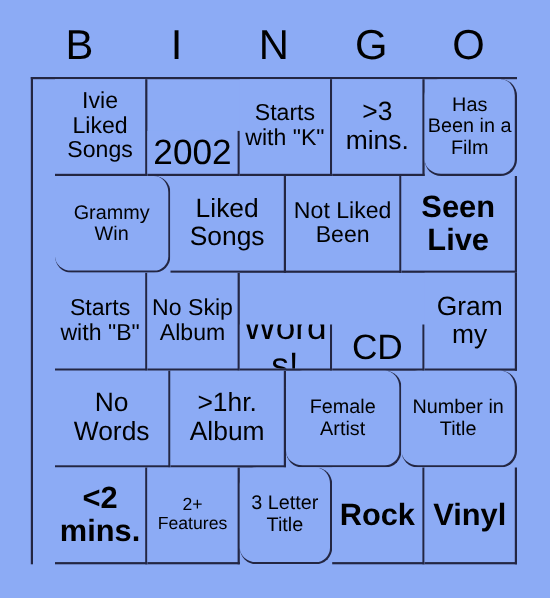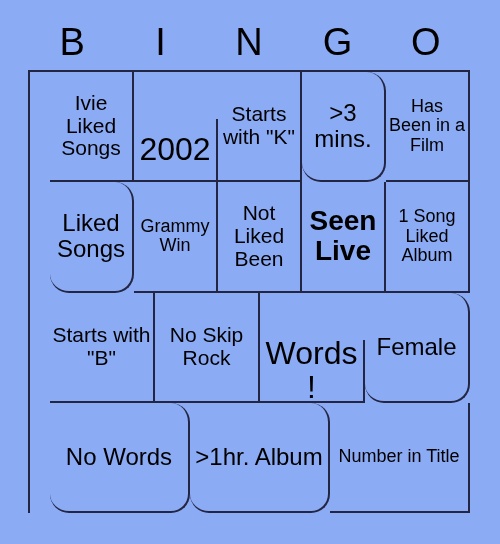--- a/index.html
+++ b/index.html
@@ -81,23 +81,23 @@
     padding: 1px 2px;
     color: #000000;
     line-height: 1.08;
     overflow: hidden;
     word-break: break-word;
   }
 
   
   .fs-xl { font-size: 32px; margin-top: 47px; }
   .fs-lg { font-size: 28px; font-weight: bold; }
-  .fs-md { font-size: 24px; border-radius: 19px; }
+  .fs-md { font-size: 24px; }
   .fs-sm { font-size: 21px; }
-  .fs-xs { font-size: 18px; }
+  .fs-xs { font-size: 18px; border-radius: 15px; }
   .fs-xxs { font-size: 16px; }
 </style>
 </head>
 <body>
 
 <div id="bingo-card">
 
   <div id="header-row">
     <div class="header-letter">B</div>
     <div class="header-letter">I</div>
@@ -110,35 +110,43 @@
 
     <div class="bingo-row">
       <div class="bingo-cell fs-sm">Ivie Liked Songs</div>
       <div class="bingo-cell fs-xl">2002</div>
       <div class="bingo-cell fs-sm">Starts with "K"</div>
       <div class="bingo-cell fs-md">&gt;3 mins.</div>
       <div class="bingo-cell fs-xs">Has Been in a Film</div>
     </div>
 
     <div class="bingo-row">
+      <div class="bingo-cell fs-xs">Grammy Win</div>
       <div class="bingo-cell fs-md">Liked Songs</div>
-      <div class="bingo-cell fs-xs">Grammy Win</div>
       <div class="bingo-cell fs-sm">Not Liked Been</div>
       <div class="bingo-cell fs-lg">Seen Live</div>
-      <div class="bingo-cell fs-xs">1 Song Liked Album</div>
     </div>
 
     <div class="bingo-row">
       <div class="bingo-cell fs-sm">Starts with "B"</div>
-      <div class="bingo-cell fs-sm">No Skip Rock</div>
+      <div class="bingo-cell fs-sm">No Skip Album</div>
       <div class="bingo-cell fs-xl">Words!</div>
-      <div class="bingo-cell fs-md">Female</div>
+      <div class="bingo-cell fs-xl">CD</div>
+      <div class="bingo-cell fs-md">Grammy</div>
     </div>
 
     <div class="bingo-row">
       <div class="bingo-cell fs-md">No Words</div>
       <div class="bingo-cell fs-md">&gt;1hr. Album</div>
+      <div class="bingo-cell fs-xs">Female Artist</div>
       <div class="bingo-cell fs-xs">Number in Title</div>
     </div>
 
+    <div class="bingo-row">
+      <div class="bingo-cell fs-lg">&lt;2 mins.</div>
+      <div class="bingo-cell fs-xxs">2+ Features</div>
+      <div class="bingo-cell fs-xs">3 Letter Title</div>
+      <div class="bingo-cell fs-lg">Rock</div>
+      <div class="bingo-cell fs-lg">Vinyl</div>
+    </div>
 
   </div>
 </div>
 
 </body></html>

